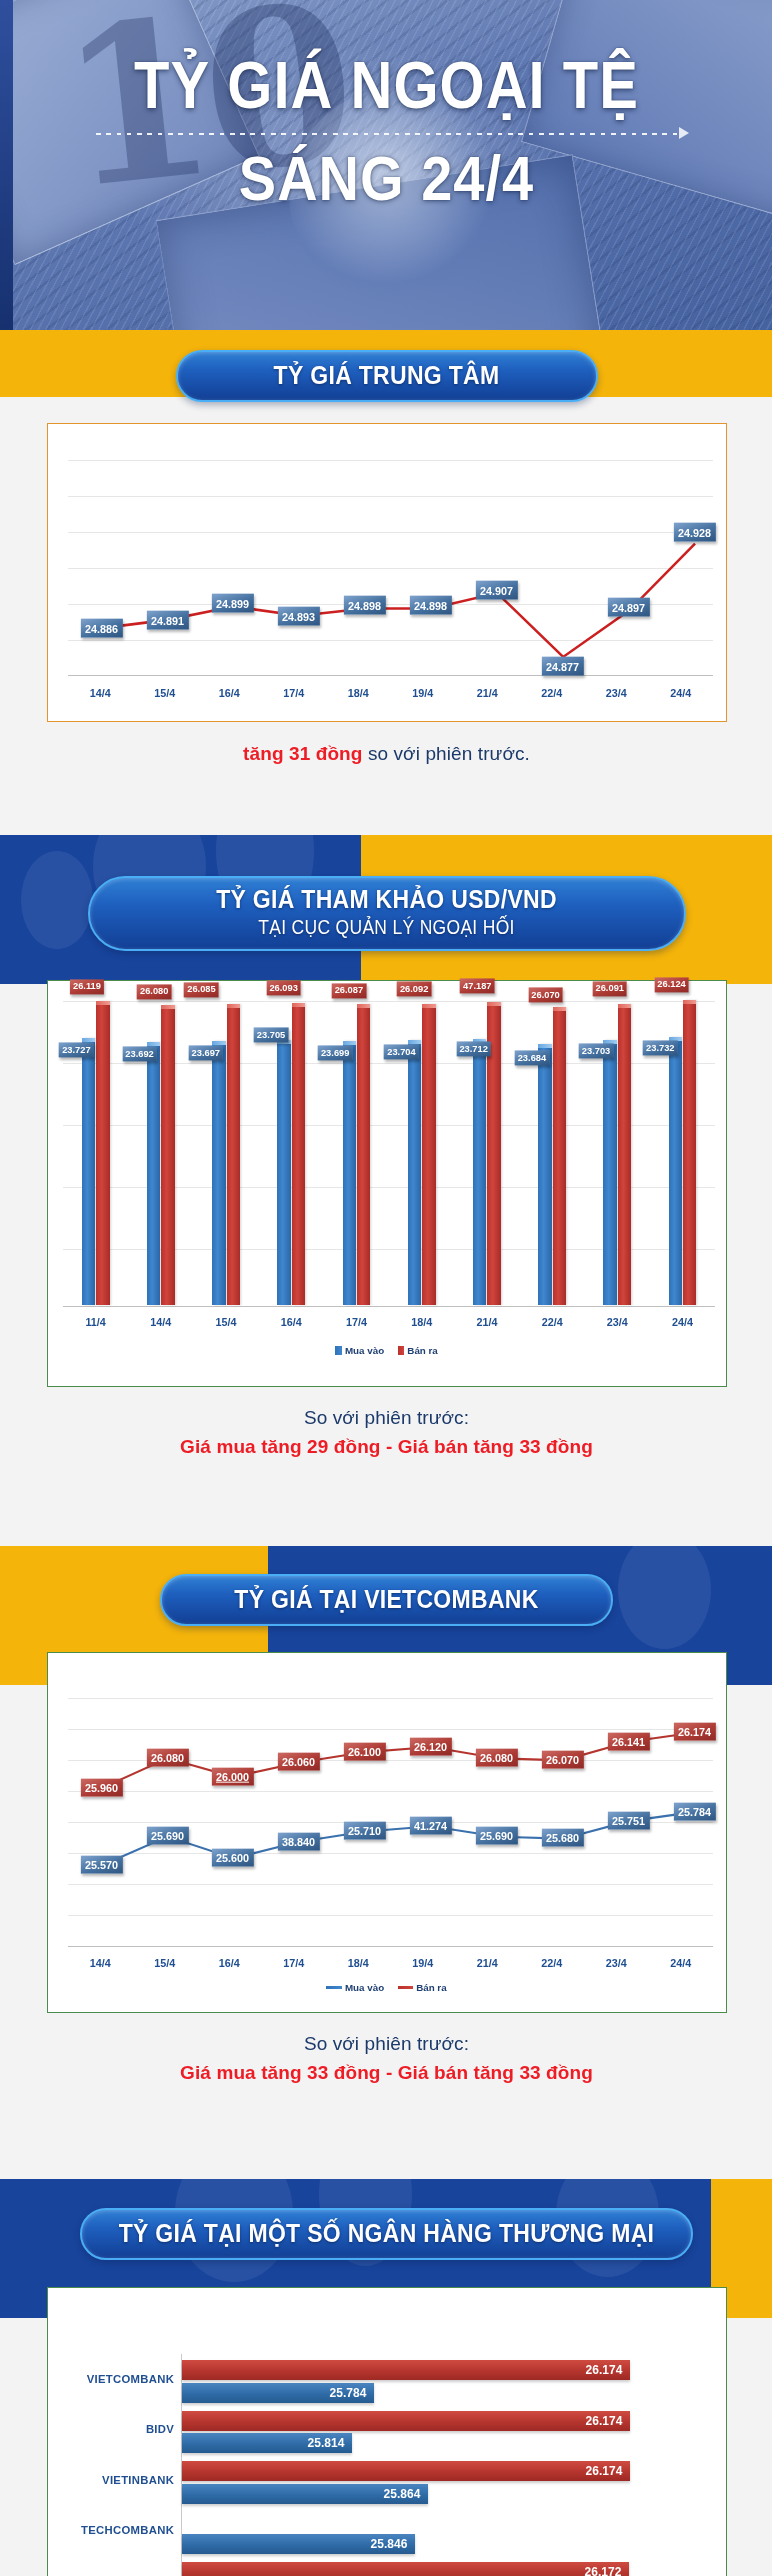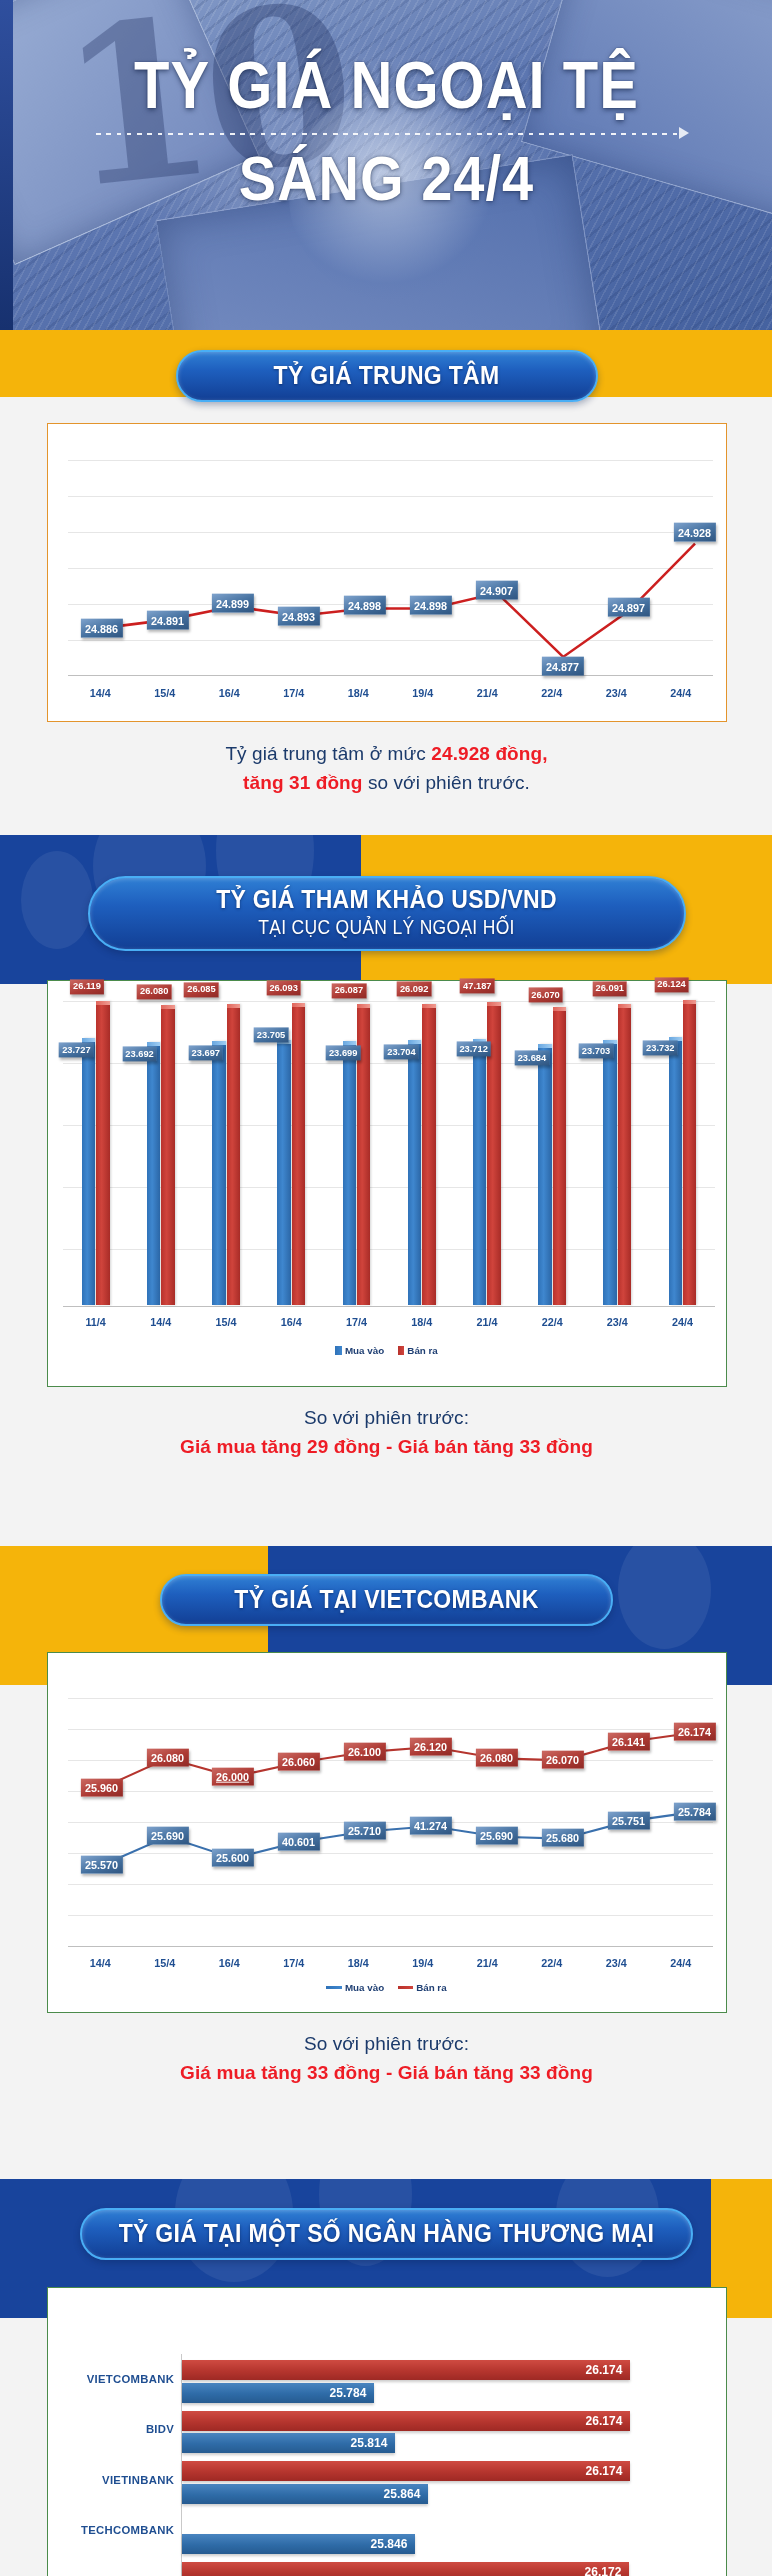--- a/index.html
+++ b/index.html
@@ -234,23 +234,20 @@
           <span>21/4</span>
           <span>22/4</span>
           <span>23/4</span>
           <span>24/4</span>
         </div>
       </div>
     </div>
 
     <div class="caption">
       <div>
-        <span class="lbl">Tỷ giá trung tâm ở mức </span><span class="hi">24.928 đồng,</span>
-      </div>
-      <div>
         <span class="hi">tăng 31 đồng</span><span class="lbl"> so với phiên trước.</span>
       </div>
     </div>
   </div>
 
   <div class="band band-blue" style="top:835px;height:170px;">
     <div class="deco-circles">
       <span style="left:93px;top:-36px;width:113px;height:134px;"></span>
       <span style="left:216px;top:-62px;width:98px;height:155px;"></span>
       <span style="left:608px;top:-20.6px;width:88px;height:113px;"></span>
@@ -301,21 +298,21 @@
           <div style="flex:1;display:flex;justify-content:center;align-items:flex-end;gap:1px;position:relative;">
             <div class="bar blue" style="height:265px;"></div>
             <div class="bar red" style="height:302px;"></div>
             <div class="dp" style="left:12.4px;top:34px;font-size:9.3px;padding:2.6px 3.1px;">23.705</div>
             <div class="dp red" style="left:25px;top:-13px;font-size:9.3px;padding:2.6px 3.1px;">26.093</div>
           </div>
 
           <div style="flex:1;display:flex;justify-content:center;align-items:flex-end;gap:1px;position:relative;">
             <div class="bar blue" style="height:264px;"></div>
             <div class="bar red" style="height:301px;"></div>
-            <div class="dp" style="left:11.3px;top:52px;font-size:9.3px;padding:2.6px 3.1px;margin-left:8px;">23.699</div>
+            <div class="dp" style="left:11.3px;top:52px;font-size:9.3px;padding:2.6px 3.1px;">23.699</div>
             <div class="dp red" style="left:25px;top:-10.3px;font-size:9.3px;padding:2.6px 3.1px;">26.087</div>
           </div>
 
           <div style="flex:1;display:flex;justify-content:center;align-items:flex-end;gap:1px;position:relative;">
             <div class="bar blue" style="height:265px;"></div>
             <div class="bar red" style="height:301px;"></div>
             <div class="dp" style="left:12.4px;top:51px;font-size:9.3px;padding:2.6px 3.1px;">23.704</div>
             <div class="dp red" style="left:25px;top:-12px;font-size:9.3px;padding:2.6px 3.1px;">26.092</div>
           </div>
 
@@ -412,21 +409,21 @@
         <div class="dp red" style="left:317px;  top:99px;">26.100</div>
         <div class="dp red" style="left:383px;  top:94px;">26.120</div>
         <div class="dp red" style="left:449px;  top:105px;">26.080</div>
         <div class="dp red" style="left:515px; top:107px;">26.070</div>
         <div class="dp red" style="left:581px; top:89px;">26.141</div>
         <div class="dp red" style="left:647px; top:79px;">26.174</div>
 
         <div class="dp" style="left:54px;  top:212px;">25.570</div>
         <div class="dp" style="left:120px;  top:183px;">25.690</div>
         <div class="dp" style="left:185px;  top:205px;">25.600</div>
-        <div class="dp" style="left:251px;  top:189px;">40.601</div>
+        <div class="dp" style="left:251px;  top:189px;">38.840</div>
         <div class="dp" style="left:317px;  top:178px;">25.710</div>
         <div class="dp" style="left:383px;  top:173px;">41.274</div>
         <div class="dp" style="left:449px;  top:183px;">25.690</div>
         <div class="dp" style="left:515px; top:185px;">25.680</div>
         <div class="dp" style="left:581px; top:168px;">25.751</div>
         <div class="dp" style="left:647px; top:159px;">25.784</div>
 
         <div class="xlabels" style="top:304px;">
           <span>14/4</span>
           <span>15/4</span>
@@ -477,21 +474,21 @@
             <span>26.174</span>
           </div>
         <div class="hbar blue" style="left:134px;top:95px;width:192px;">
             <span>25.784</span>
           </div>
 
         <div class="hb-label" style="left:20.6px;top:135px;width:106px;text-align:right;">BIDV</div>
         <div class="hbar red" style="left:134px;top:123px;width:448px;">
             <span>26.174</span>
           </div>
-        <div class="hbar blue" style="left:134px;top:145px;width:213px;">
+        <div class="hbar blue" style="left:134px;top:145px;width:170px;">
             <span>25.814</span>
           </div>
 
         <div class="hb-label" style="left:20.6px;top:186px;width:106px;text-align:right;">VIETINBANK</div>
         <div class="hbar red" style="left:134px;top:173px;width:448px;">
             <span>26.174</span>
           </div>
         <div class="hbar blue" style="left:134px;top:196px;width:246px;">
             <span>25.864</span>
           </div>

